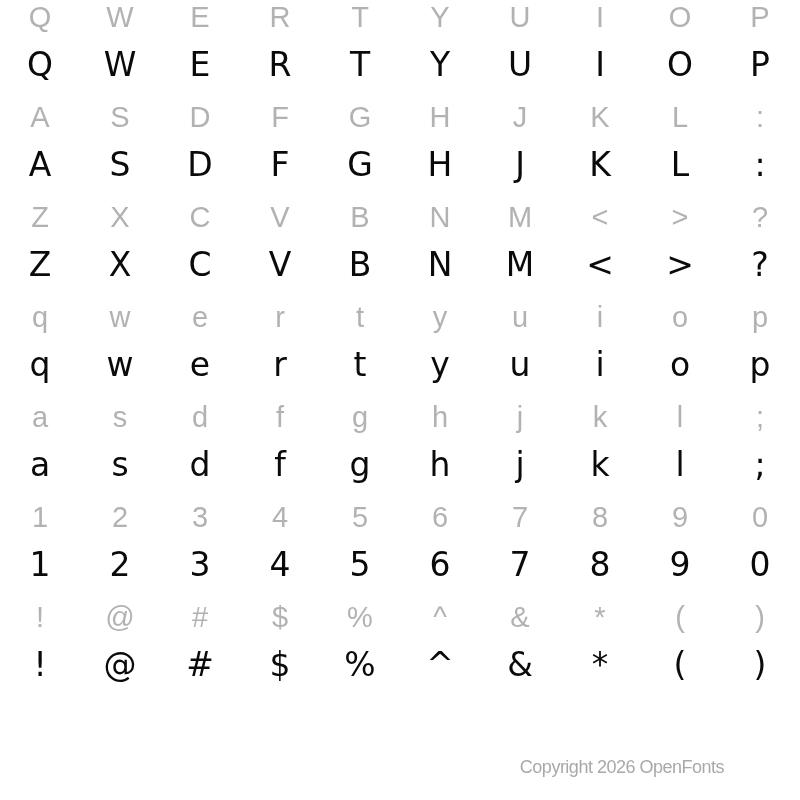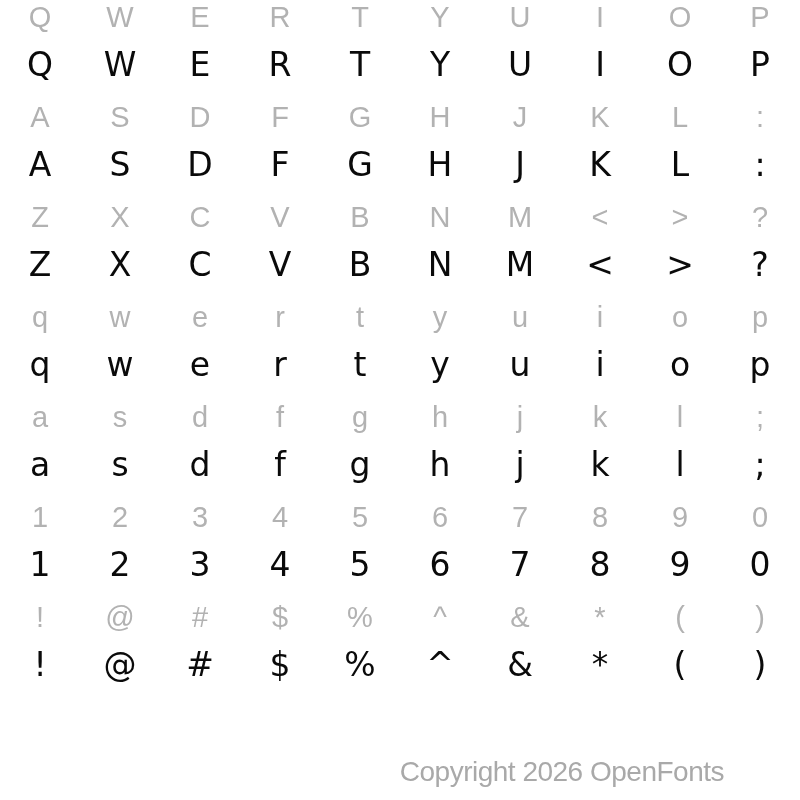--- a/index.html
+++ b/index.html
@@ -43,21 +43,21 @@
     font-family: "DejaVu Sans", sans-serif;
     font-size: 33px;
     font-weight: 400;
     color: var(--glyph-black, #0a0a0a);
   }
   .copyright {
     position: absolute;
     top: 758px;
     right: 76px;
     font-family: "Liberation Sans", sans-serif;
-    font-size: 28px;
+    font-size: 18px;
     letter-spacing: -0.5px;
     line-height: 1;
     color: var(--footer-gray, #a9a9a9);
   }
 </style>
 </head>
 <body>
 
 <div class="page">
   <div id="char-grid">

